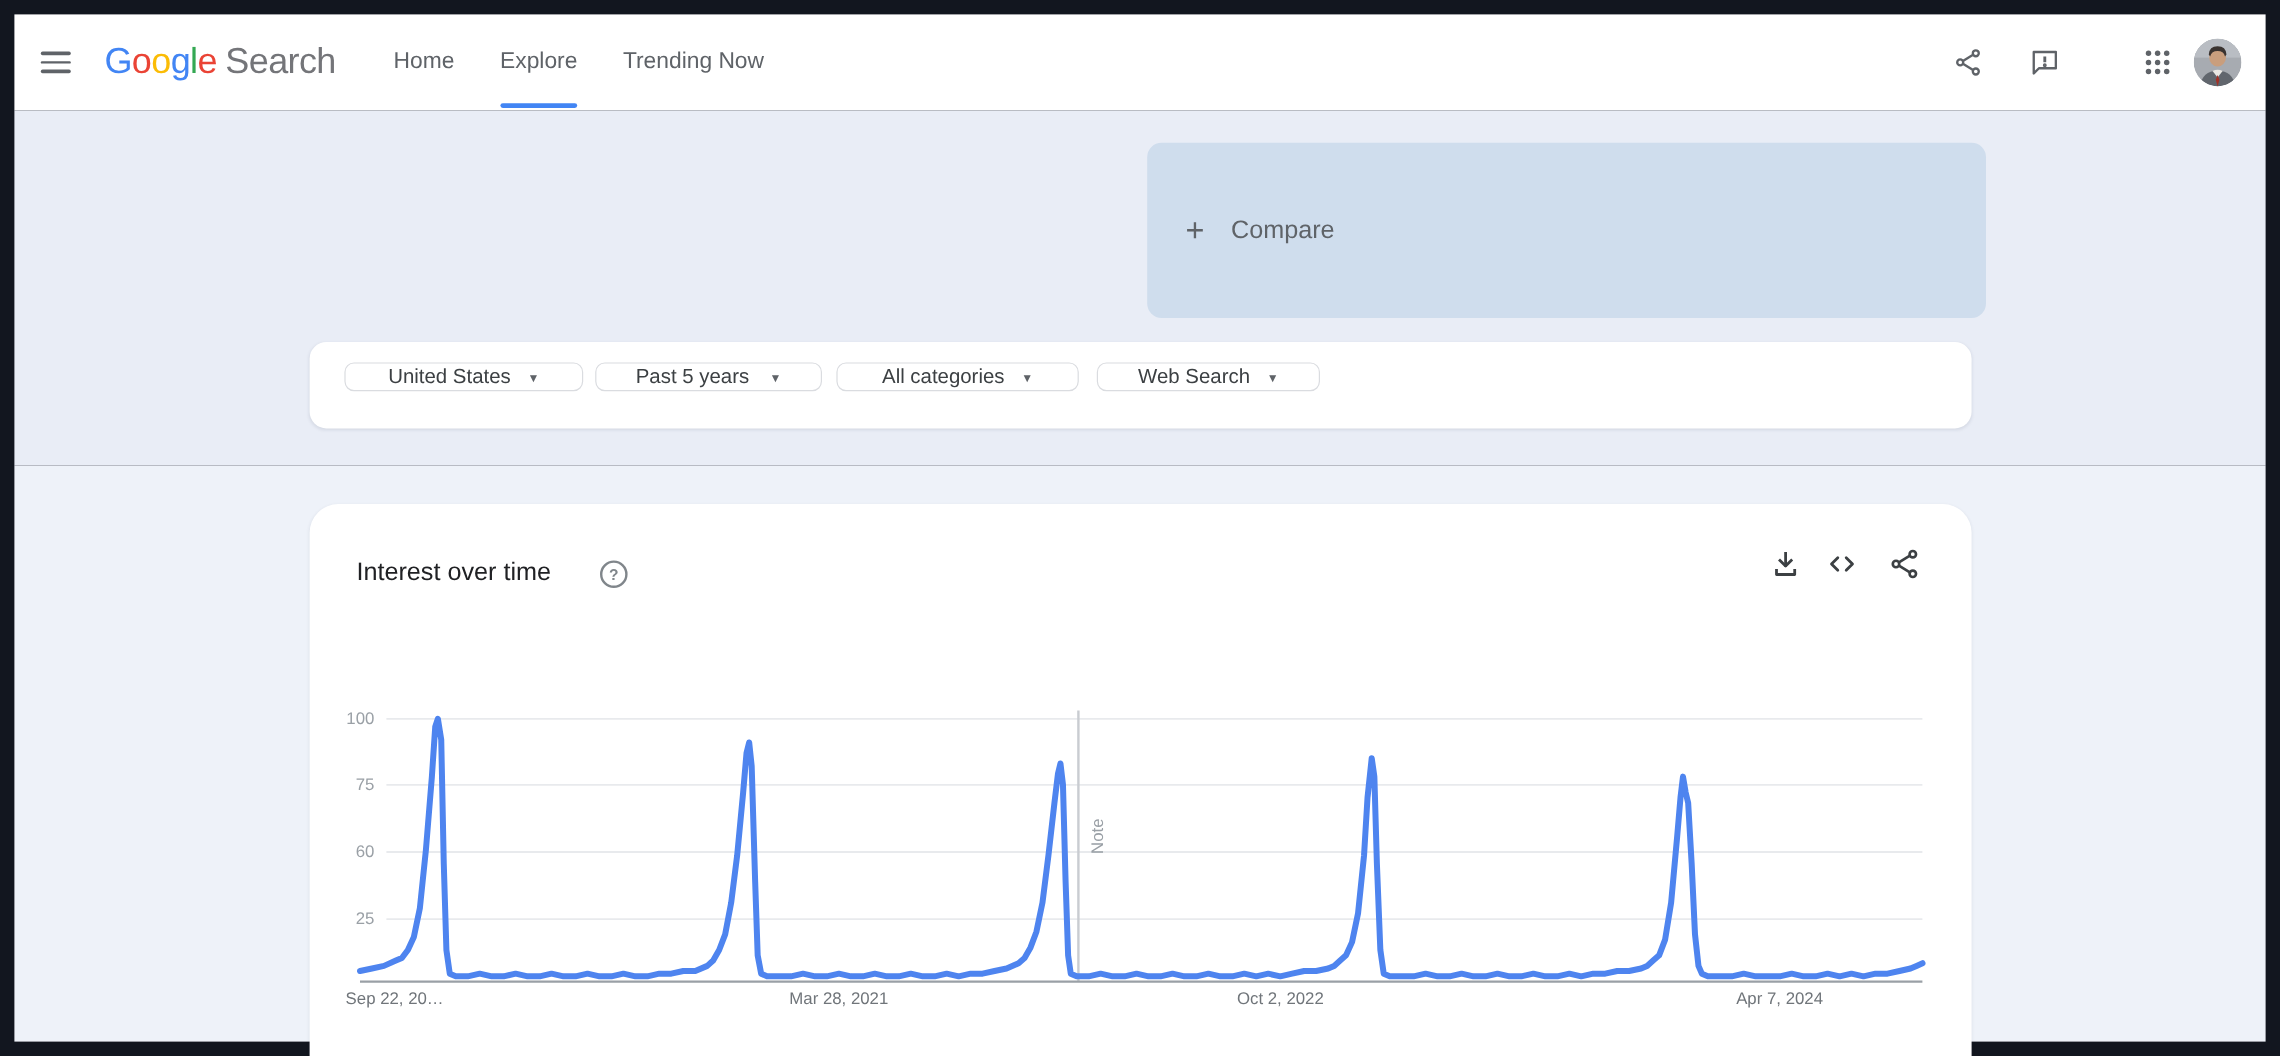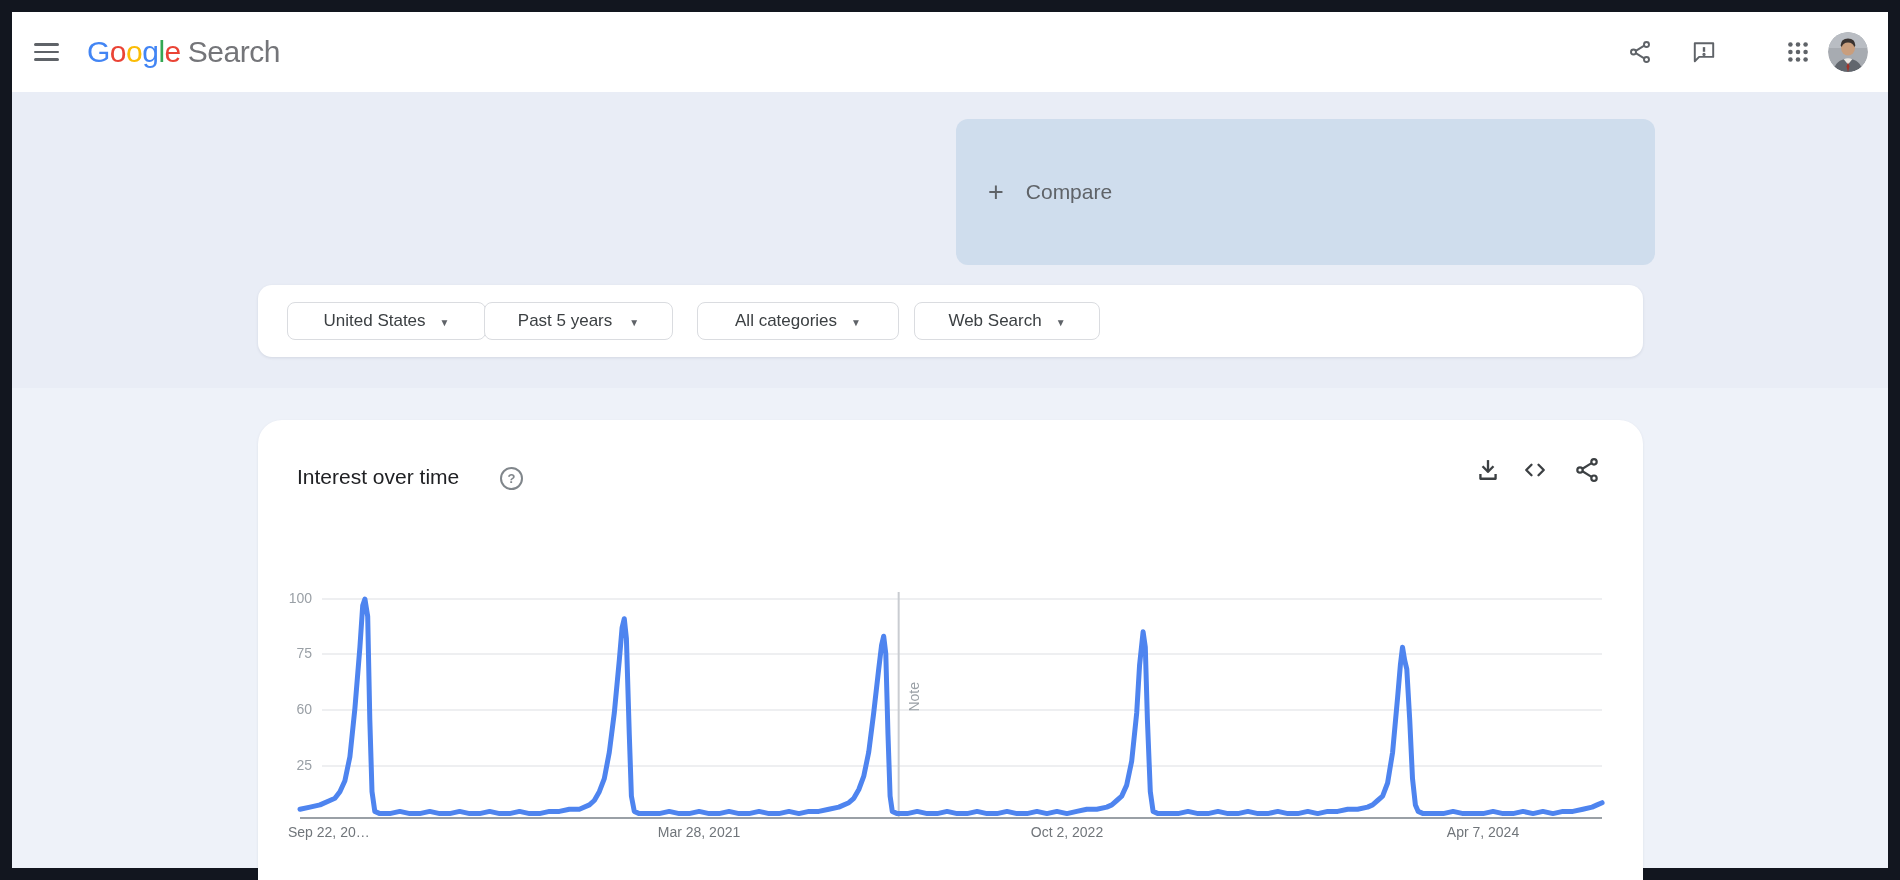--- a/index.html
+++ b/index.html
@@ -31,26 +31,26 @@
   .card { position:absolute; background:#fff; border-radius:12px; box-shadow:0 1px 3px rgba(23,32,58,.10); }
   .term-card { left:246px; top:27px; width:687px; height:146px; cursor:pointer; }
   .term-dot { position:absolute; left:29px; top:56px; width:16px; height:16px; border-radius:50%; background:var(--accent); }
   .term-text { position:absolute; left:64px; top:47px; font-size:21px; color:#1f1f1f; }
   .term-sub  { position:absolute; left:64px; top:79px; font-size:15px; color:#878c94; }
   .compare-card { position:absolute; left:944px; top:27px; width:699px; height:146px; background:#cfdded;
                   border-radius:12px; display:flex; align-items:center; padding-left:32px; gap:22px; cursor:pointer; }
   .compare-plus { font-size:27px; color:#5f6368; font-weight:400; }
   .compare-label { font-size:21px; color:#5f6368; }
   .filter-card { left:246px; top:193px; width:1385px; height:72px; border-radius:14px; }
-  .pill { position:absolute; top:17px; height:38px; background:#fff; border:1px solid #dadce0; border-radius:8px;
+  .pill { position:absolute; top:17px; height:24px; background:#fff; border:1px solid #dadce0; border-radius:8px;
           display:flex; align-items:center; justify-content:center; gap:14px;
           font-size:17px; color:#3c4043; cursor:pointer; }
   .pill .caret { font-size:10px; color:#5f6368; padding-top:2px; }
   .pill-geo  { left:29px;  width:199px; }
-  .pill-time { left:226px; width:189px;gap:17px; }
+  .pill-time { left:238px; width:189px;gap:17px; }
   .pill-cat  { left:439px; width:202px; }
   .pill-prop { left:656px; width:186px; }
 
   
   .content { position:absolute; left:12px; top:388px; right:12px; bottom:12px; background:#eef2f9; }
   .chart-card { position:absolute; left:246px; top:32px; width:1385px; height:530px; background:#fff;
                 border-radius:24px; box-shadow:0 1px 3px rgba(23,32,58,.08); }
   .chart-title { position:absolute; left:39px; top:45px; font-size:21px; color:#202124; }
   .help-badge { position:absolute; left:242px; top:47px; width:23px; height:23px; border:2px solid #80868b;
                 border-radius:50%; display:flex; align-items:center; justify-content:center;
@@ -80,20 +80,25 @@
     <div class="logo">
       <span class="logo-letter" style="color: rgb(66, 133, 244);">G</span>
         <span class="logo-letter" style="color: rgb(234, 67, 53);">o</span>
         <span class="logo-letter" style="color: rgb(251, 188, 5);">o</span>
         <span class="logo-letter" style="color: rgb(66, 133, 244);">g</span>
         <span class="logo-letter" style="color: rgb(52, 168, 83);">l</span>
         <span class="logo-letter" style="color: rgb(234, 67, 53);">e</span>
       <span class="product">Search</span>
     </div>
 
+    <nav class="main-nav">
+      <div class="nav-item">Home</div>
+      <div class="nav-item active">Explore</div>
+      <div class="nav-item">Trending Now</div>
+    </nav>
 
     <div class="hdr-icon" style="left:1615px;">
       <svg viewBox="0 0 24 24" fill="none" stroke="#5f6368" stroke-width="1.8">
         <circle cx="18" cy="5" r="2.3"></circle>
           <circle cx="6" cy="12" r="2.3"></circle>
           <circle cx="18" cy="19" r="2.3"></circle>
         <line x1="8.1" y1="10.9" x2="15.9" y2="6.1"></line>
           <line x1="8.1" y1="13.1" x2="15.9" y2="17.9"></line>
       </svg>
     </div>

